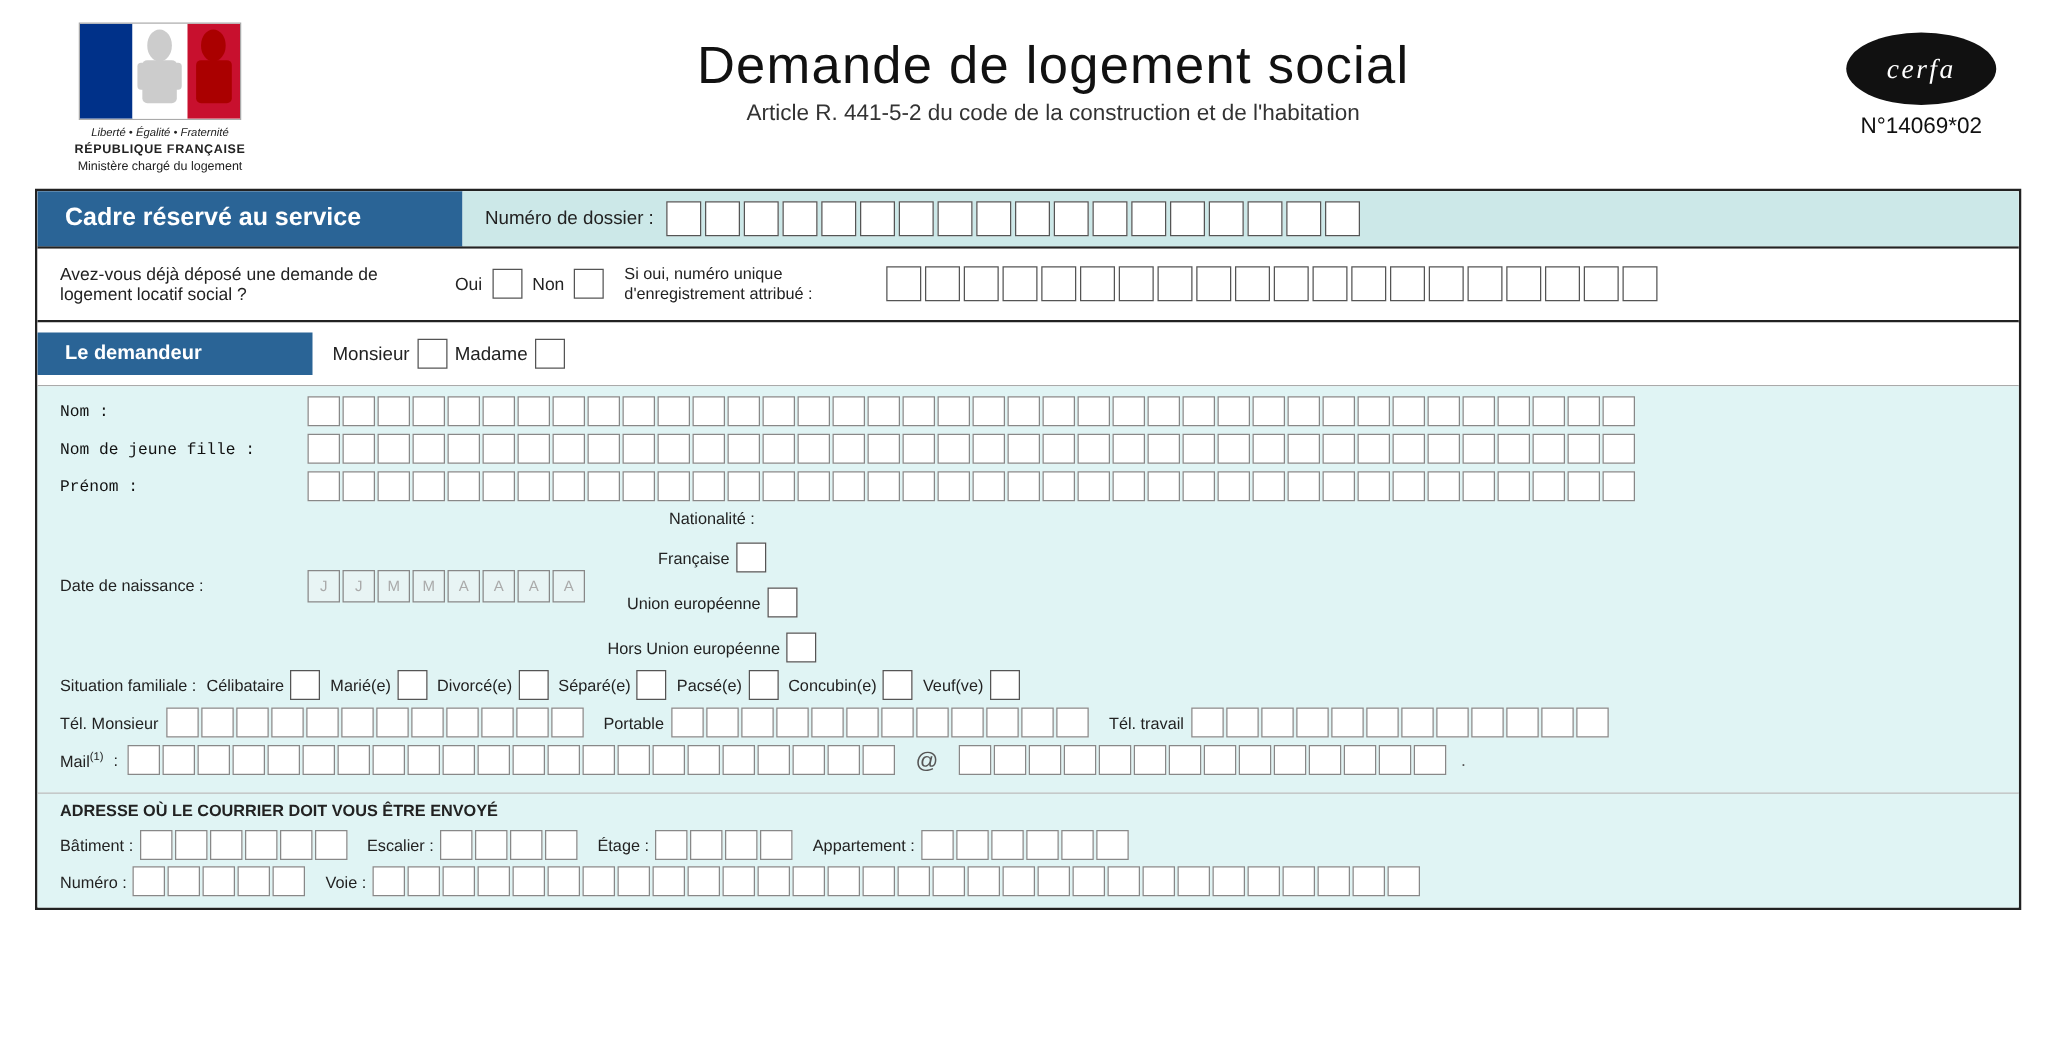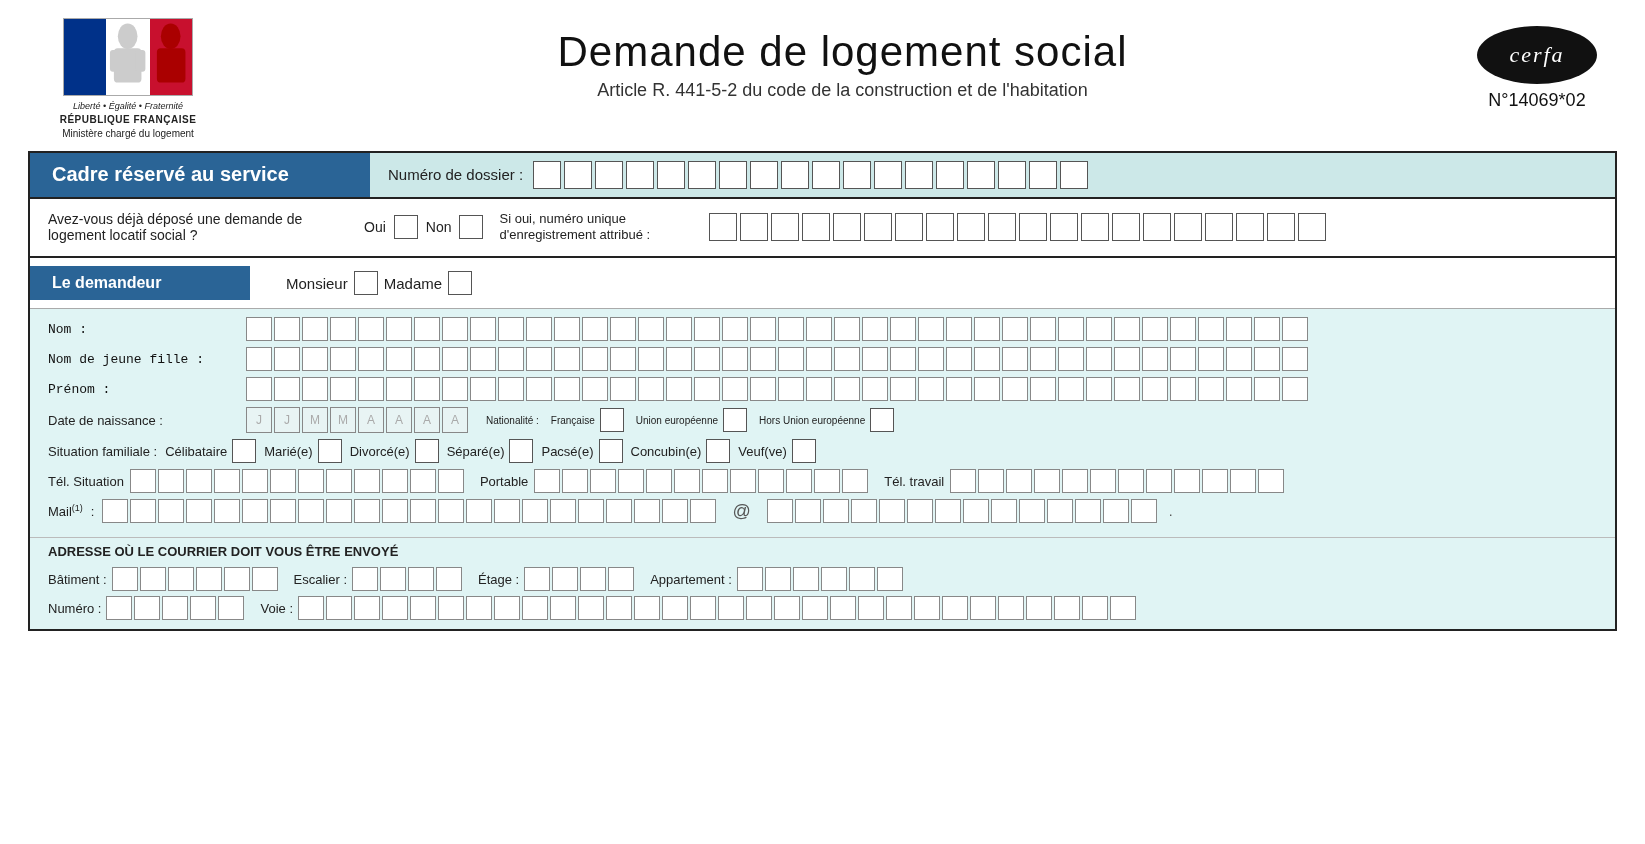--- a/index.html
+++ b/index.html
@@ -205,21 +205,21 @@
       color: #fff;
       font-size: 16px;
       font-weight: bold;
       padding: 8px 22px;
       min-width: 220px;
     }
     .demandeur-civility {
       display: flex;
       align-items: center;
       gap: 6px;
-      padding: 0 36px;
+      padding: 0 16px;
       font-size: 15px;
     }
 
     
     .section-fields {
       background: #e0f4f4;
       padding: 8px 18px;
     }
     .field-row {
       display: flex;
@@ -259,21 +259,21 @@
     
     .date-row {
       display: flex;
       align-items: center;
       margin-bottom: 6px;
       gap: 8px;
       flex-wrap: wrap;
     }
     .date-label { font-size: 13px; min-width: 190px; }
     .date-boxes { display: flex; gap: 2px; }
-    .nationalite-group { display: flex; align-items: center; gap: 12px; font-size: 10px; margin-left: 10px; }
+    .nationalite-group { display: flex; align-items: center; gap: 12px; font-size: 13px; margin-left: 10px; flex-direction: column; }
     .nat-item { display: flex; align-items: center; gap: 5px; }
     
     .sit-row {
       display: flex;
       align-items: center;
       margin-bottom: 6px;
       gap: 8px;
       flex-wrap: wrap;
       font-size: 13px;
     }
@@ -632,21 +632,21 @@
           <span class="checkbox-square"></span>
         </div>
         <div class="sit-item">
           <span>Veuf(ve)</span>
           <span class="checkbox-square"></span>
         </div>
       </div>
 
       <div class="tel-row">
         <div class="tel-group">
-          <span>Tél.  Situation</span>
+          <span>Tél.  Monsieur</span>
           <div class="tel-boxes">
             <span class="field-box"></span>
               <span class="field-box"></span>
               <span class="field-box"></span>
               <span class="field-box"></span>
               <span class="field-box"></span>
               <span class="field-box"></span>
               <span class="field-box"></span>
               <span class="field-box"></span>
               <span class="field-box"></span>

